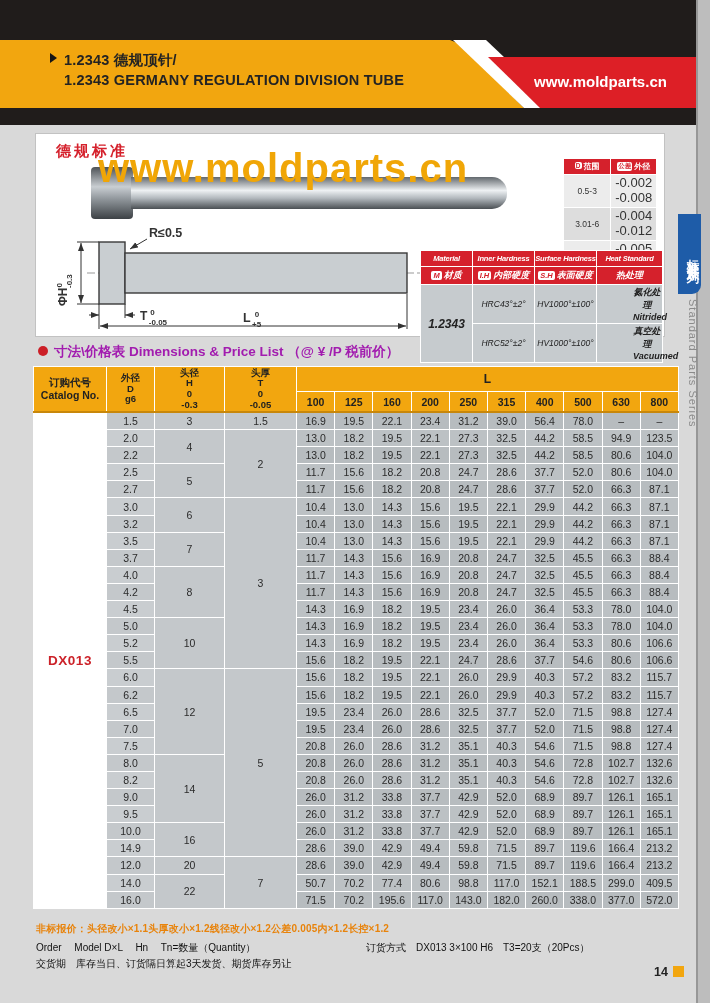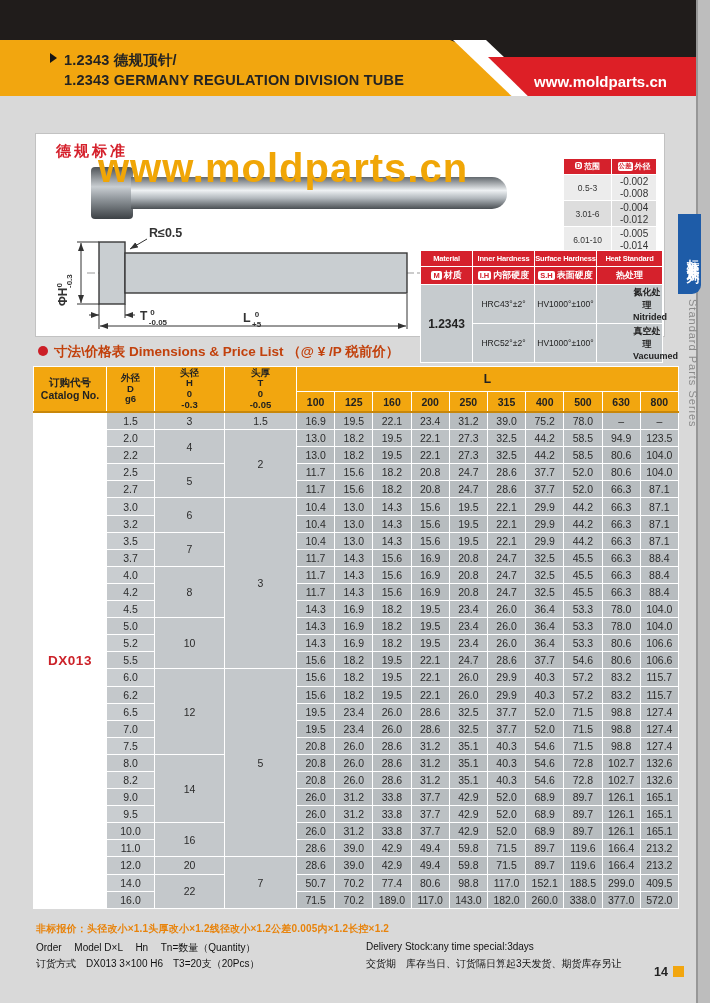--- a/index.html
+++ b/index.html
@@ -3,21 +3,21 @@
 <meta charset="utf-8">
 <style>
   html,body{margin:0;padding:0;}
   body{
     width:710px;height:1003px;position:relative;overflow:hidden;
     background:#d9d9d9;
     font-family:"Liberation Sans", sans-serif;
     -webkit-font-smoothing:antialiased;
   }
   
-  .hdr{position:absolute;left:0;top:0;width:710px;height:96px;background:#201c1b;}
+  .hdr{position:absolute;left:0;top:0;width:710px;height:125px;background:#201c1b;}
   .hdr-yellow{position:absolute;inset:0;background:#f2a60f;
     clip-path:polygon(0 40px,450px 40px,460px 44px,524px 108px,0 108px);}
   .hdr-white{position:absolute;inset:0;background:#ffffff;
     clip-path:polygon(453px 40px,486px 40px,558px 108px,524px 108px);}
   .hdr-red{position:absolute;inset:0;background:#dd1f26;
     clip-path:polygon(488px 57px,710px 57px,710px 108px,540px 108px);}
   .hdr-title{position:absolute;left:64px;top:50px;color:#232323;font-size:14.5px;
     font-weight:bold;line-height:1.4;letter-spacing:.2px;}
   .hdr-title .arrow{position:absolute;left:-14px;top:3px;width:0;height:0;
     border-left:7px solid #151515;border-top:5px solid transparent;border-bottom:5px solid transparent;}
@@ -40,38 +40,38 @@
     background:linear-gradient(180deg,#4e5357,#c9ced2 38%,#8f959a 62%,#3c4145);}
   .photo-body{position:absolute;left:40px;top:10px;width:376px;height:32px;border-radius:0 15px 15px 0;
     background:linear-gradient(180deg,#62686d,#eef1f3 42%,#b3b9be 66%,#4a4f53);}
   
   .tol-table{position:absolute;left:527px;top:24px;width:94px;border-collapse:collapse;z-index:4;}
   .tol-table th{background:#d5212c;color:#fff;font-size:8px;font-weight:bold;padding:2px 0;border:1px solid #fff;}
   .tol-table td{border:1px solid #fff;text-align:center;color:#333;}
   .tol-table tr:nth-child(odd) td{background:#ececec;}
   .tol-table tr:nth-child(even) td{background:#dddddd;}
   .tol-table .trange{font-size:8.5px;width:48px;}
-  .tol-table .tval{font-size:10px;line-height:1.15;padding:1px 0;width:46px;margin-top:32px;}
+  .tol-table .tval{font-size:13px;line-height:1.15;padding:1px 0;width:46px;margin-top:32px;}
   .tbadge{display:inline-block;background:#fff;color:#d5212c;border-radius:2px;font-size:6.5px;
     padding:0 1px;margin-right:2px;font-weight:bold;vertical-align:1px;}
   
-  .mat-table{position:absolute;left:384px;top:116px;width:242px;border-collapse:collapse;text-align:center;z-index:4;table-layout:fixed;}
+  .mat-table{position:absolute;left:384px;top:116px;width:242px;border-collapse:collapse;text-align:center;z-index:4;table-layout:fixed;font-style:italic;}
   .mat-table th{background:#d5212c;color:#fff;border:1px solid #fff;padding:1px 0;font-weight:bold;}
   .mat-table .en th{font-size:7.5px;height:13px;letter-spacing:-.2px;}
   .mat-table .cn th{font-size:9px;height:15px;}
   .mat-table td{background:#c6cbce;border:1px solid #fff;font-size:8.5px;color:#222;height:19px;}
   .mat-table td.mat{font-size:12px;font-weight:bold;}
   .mat-table td.heat{font-weight:bold;font-size:9px;padding-left:36px;}
   .mbadge{display:inline-block;background:#fff;color:#d5212c;border-radius:2px;font-size:7.5px;
     padding:0 2px;margin-right:2px;font-weight:bold;}
   
   .dim-svg{position:absolute;left:15px;top:88px;z-index:2;}
   .dim-svg text{font-family:"Liberation Sans",sans-serif;fill:#333;}
   
-  .section-title{position:absolute;left:38px;top:343px;font-size:13.5px;font-weight:bold;color:#c2410c;}
+  .section-title{position:absolute;left:38px;top:343px;font-size:13.5px;font-weight:bold;color:#a21caf;}
   .bullet{display:inline-block;width:10px;height:10px;border-radius:50%;background:#cc1f27;margin-right:6px;}
   
   .price-table{position:absolute;left:33px;top:366px;border-collapse:collapse;table-layout:fixed;width:645px;}
   .price-table th{background:#f2a60f;border:1px solid #fff;color:#222;padding:0;}
   .price-table thead{border-bottom:2px solid #c8870a;}
   .cat-h{font-size:10.5px;font-weight:bold;line-height:1.25;}
   .dim-h{font-size:9.5px;font-weight:bold;line-height:1.12;}
   .l-h{font-size:12px;font-weight:bold;height:24px;}
   .len-h{font-size:10.5px;font-weight:bold;height:19px;margin-left:18px;}
   .price-table td{border:1px solid #fff;text-align:center;font-size:10.5px;color:#2b2b2b;height:16.1px;padding:0;}
@@ -255,21 +255,21 @@
         <td class="cat" rowspan="29">DX013</td>
         <td class="dcol">1.5</td>
         <td class="hcol" rowspan="1">3</td>
         <td class="tcol" rowspan="1">1.5</td>
         <td class="price">16.9</td>
         <td class="price">19.5</td>
         <td class="price">22.1</td>
         <td class="price">23.4</td>
         <td class="price">31.2</td>
         <td class="price">39.0</td>
-        <td class="price">75.2</td>
+        <td class="price">56.4</td>
         <td class="price">78.0</td>
         <td class="price">–</td>
         <td class="price">–</td>
       </tr>
       <tr>
         <td class="dcol">2.0</td>
         <td class="hcol" rowspan="2">4</td>
         <td class="tcol" rowspan="4">2</td>
         <td class="price">13.0</td>
         <td class="price">18.2</td>
@@ -585,21 +585,21 @@
         <td class="price">33.8</td>
         <td class="price">37.7</td>
         <td class="price">42.9</td>
         <td class="price">52.0</td>
         <td class="price">68.9</td>
         <td class="price">89.7</td>
         <td class="price">126.1</td>
         <td class="price">165.1</td>
       </tr>
       <tr>
-        <td class="dcol">11.0</td>
+        <td class="dcol">14.9</td>
         <td class="price">28.6</td>
         <td class="price">39.0</td>
         <td class="price">42.9</td>
         <td class="price">49.4</td>
         <td class="price">59.8</td>
         <td class="price">71.5</td>
         <td class="price">89.7</td>
         <td class="price">119.6</td>
         <td class="price">166.4</td>
         <td class="price">213.2</td>
@@ -630,34 +630,33 @@
         <td class="price">117.0</td>
         <td class="price">152.1</td>
         <td class="price">188.5</td>
         <td class="price">299.0</td>
         <td class="price">409.5</td>
       </tr>
       <tr>
         <td class="dcol">16.0</td>
         <td class="price">71.5</td>
         <td class="price">70.2</td>
-        <td class="price">189.0</td>
+        <td class="price">195.6</td>
         <td class="price">117.0</td>
         <td class="price">143.0</td>
         <td class="price">182.0</td>
         <td class="price">260.0</td>
         <td class="price">338.0</td>
         <td class="price">377.0</td>
         <td class="price">572.0</td>
       </tr>
     </tbody>
 </table>
 
 <div class="note">非标报价：头径改小×1.1头厚改小×1.2线径改小×1.2公差0.005内×1.2长控×1.2</div>
 <div class="order-block">
   <div>Order　 Model D×L　 Hn　 Tn=数量（Quantity）</div>
-  <div>Delivery Stock:any time special:3days</div>
   <div>订货方式　DX013 3×100 H6　T3=20支（20Pcs）</div>
   <div>交货期　库存当日、订货隔日算起3天发货、期货库存另让</div>
 </div>
 <div class="pagenum">
   <span>14</span><span class="page-square"></span>
 </div>
 
 </body></html>

